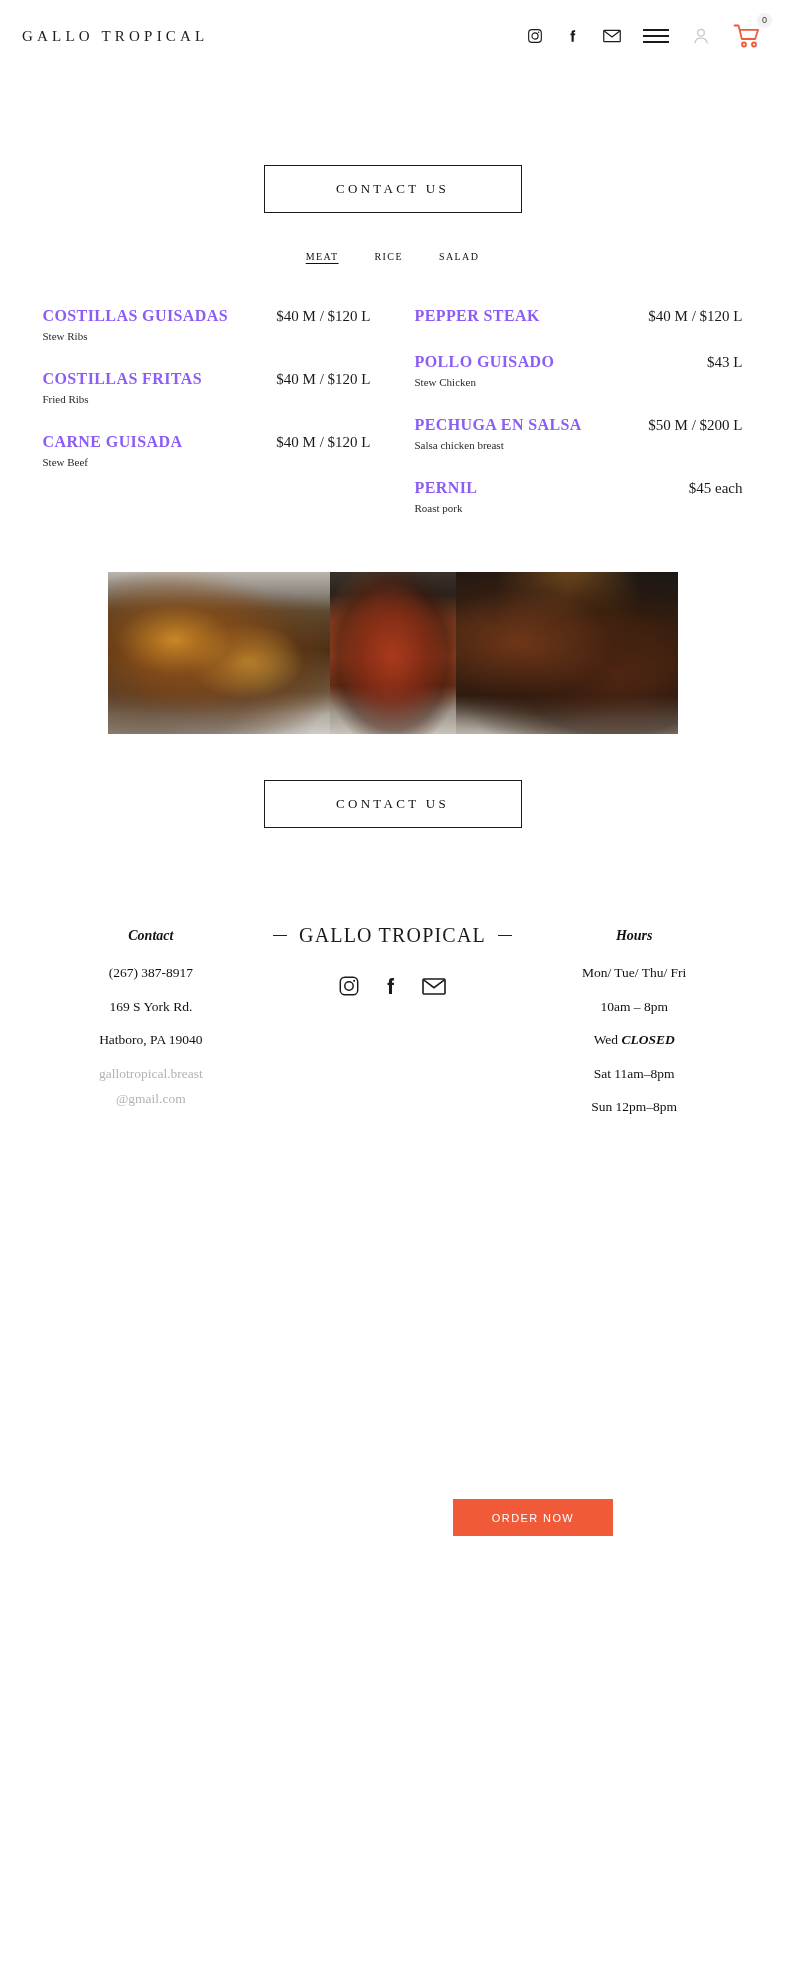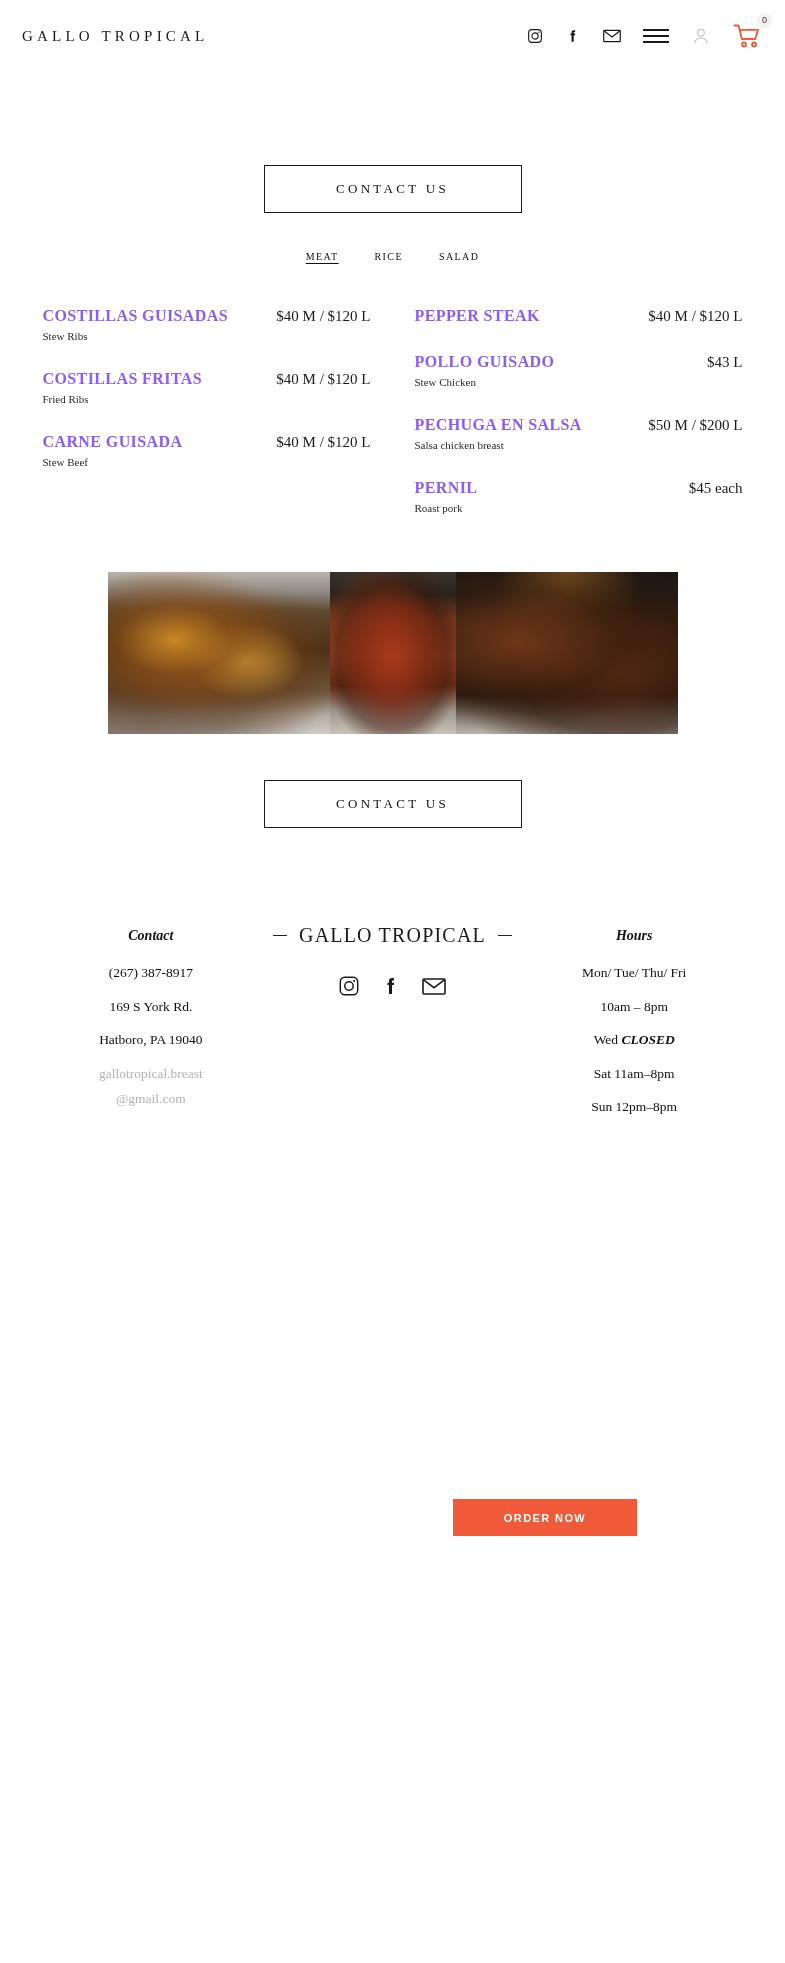--- a/index.html
+++ b/index.html
@@ -207,27 +207,27 @@
   .footer-socials {
     margin-top: 28px;
     display: flex; align-items: center; justify-content: center; gap: 20px;
   }
 
   
   .order-now {
     position: absolute;
     left: 453px;
     top: 1499px;
-    width: 184px;
+    width: 160px;
     height: 37px;
     background: #f05a38;
     color: #ffffff;
     font-family: "Liberation Sans", sans-serif;
     font-size: 11px;
-    font-weight: bold;
+    font-weight: normal;
     letter-spacing: 1.4px;
     display: flex;
     align-items: center;
     justify-content: center;
     cursor: pointer;
   }
 </style>
 </head>
 <body>
 

